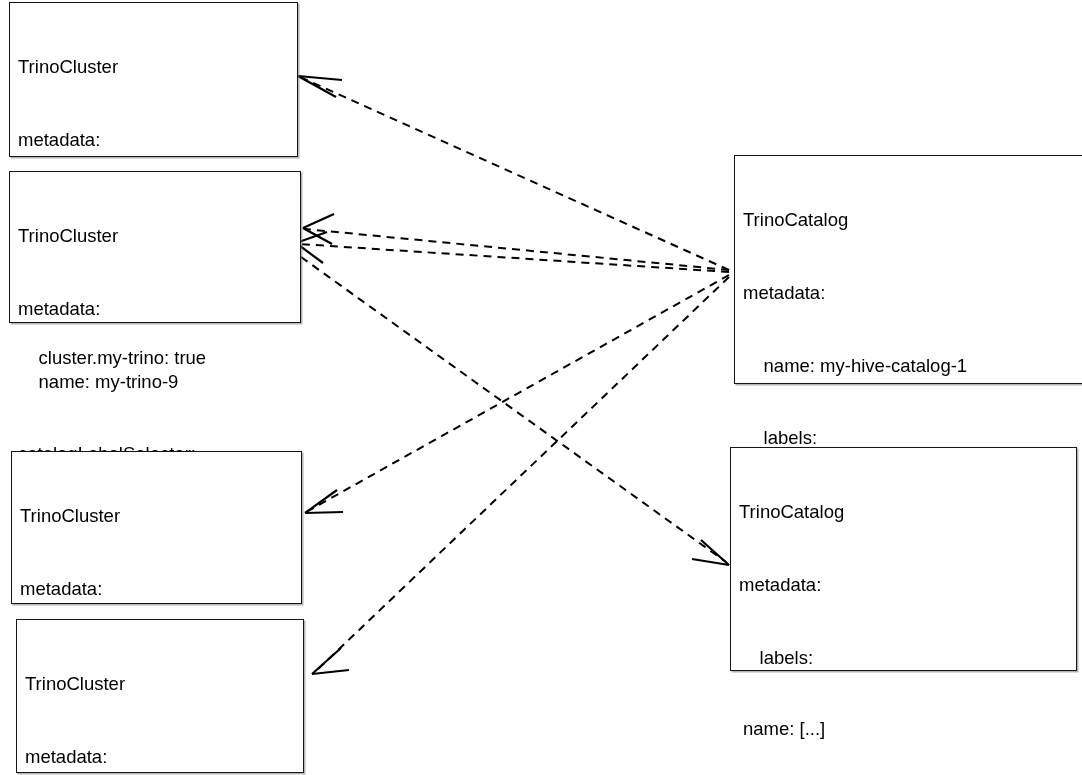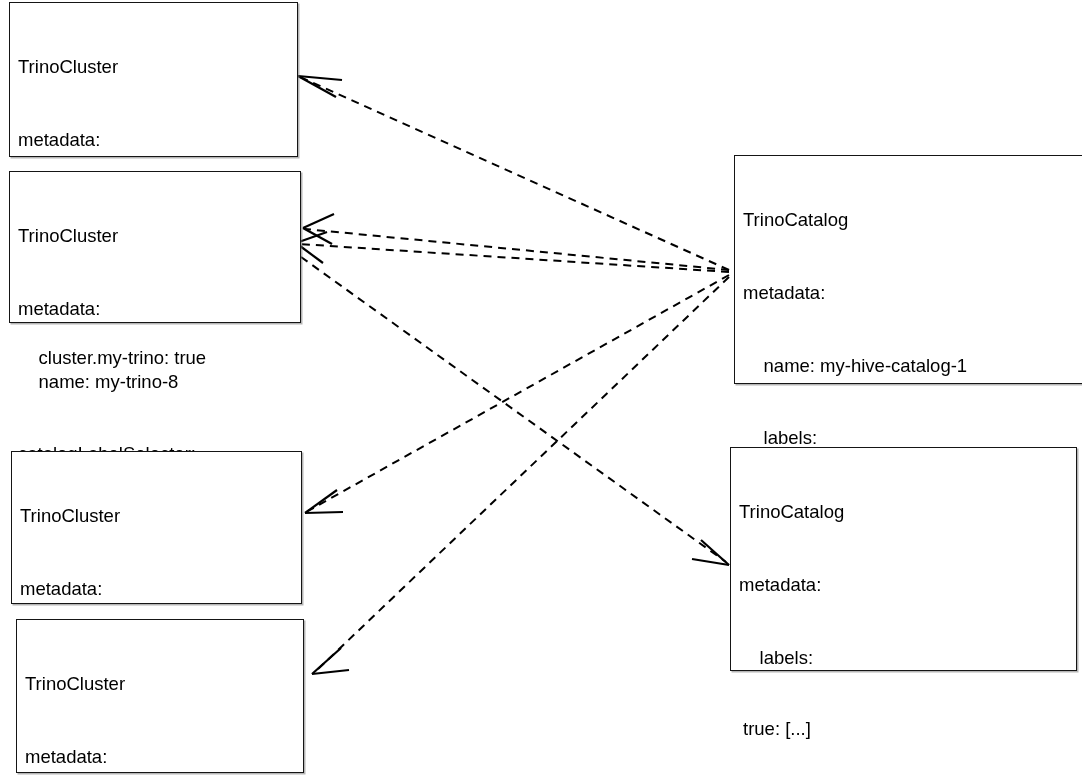--- a/index.html
+++ b/index.html
@@ -110,21 +110,21 @@
       <span class="node-line">    name: my-trino</span>
       <span class="node-line">catalogLabelSelector:</span>
       <span class="node-line">    cluster.my-trino: true</span>
     </div>
   </div>
 
   <div class="node" style="left:2px; top:171px; width:292px; height:152px;">
     <div class="node-text">
       <span class="node-line">TrinoCluster</span>
       <span class="node-line">metadata:</span>
-      <span class="node-line">    name: my-trino-8</span>
+      <span class="node-line">    name: my-trino-9</span>
       <span class="node-line">catalogLabelSelector:</span>
       <span class="node-line">    cluster.my-trino-2: true</span>
     </div>
   </div>
 
   <div class="node" style="left:4px; top:451px; width:291px; height:153px;">
     <div class="node-text">
       <span class="node-line">TrinoCluster</span>
       <span class="node-line">metadata:</span>
       <span class="node-line">    name: my-trino-blue</span>
@@ -145,21 +145,21 @@
 
   <div class="node" style="left:727px; top:155px; width:353px; height:229px;">
     <div class="node-text">
       <span class="node-line">TrinoCatalog</span>
       <span class="node-line">metadata:</span>
       <span class="node-line">    name: my-hive-catalog-1</span>
       <span class="node-line">    labels:</span>
       <span class="node-line">        cluster.my-trino: true</span>
       <span class="node-line">        cluster.my-trino-2: true</span>
       <span class="node-line">        env.dev: true</span>
-      <span class="node-line">true: [...]</span>
+      <span class="node-line">name: [...]</span>
     </div>
   </div>
 
   <div class="node" style="left:723px; top:447px; width:347px; height:224px;">
     <div class="node-text">
       <span class="node-line">TrinoCatalog</span>
       <span class="node-line">metadata:</span>
       <span class="node-line">    labels:</span>
       
       

